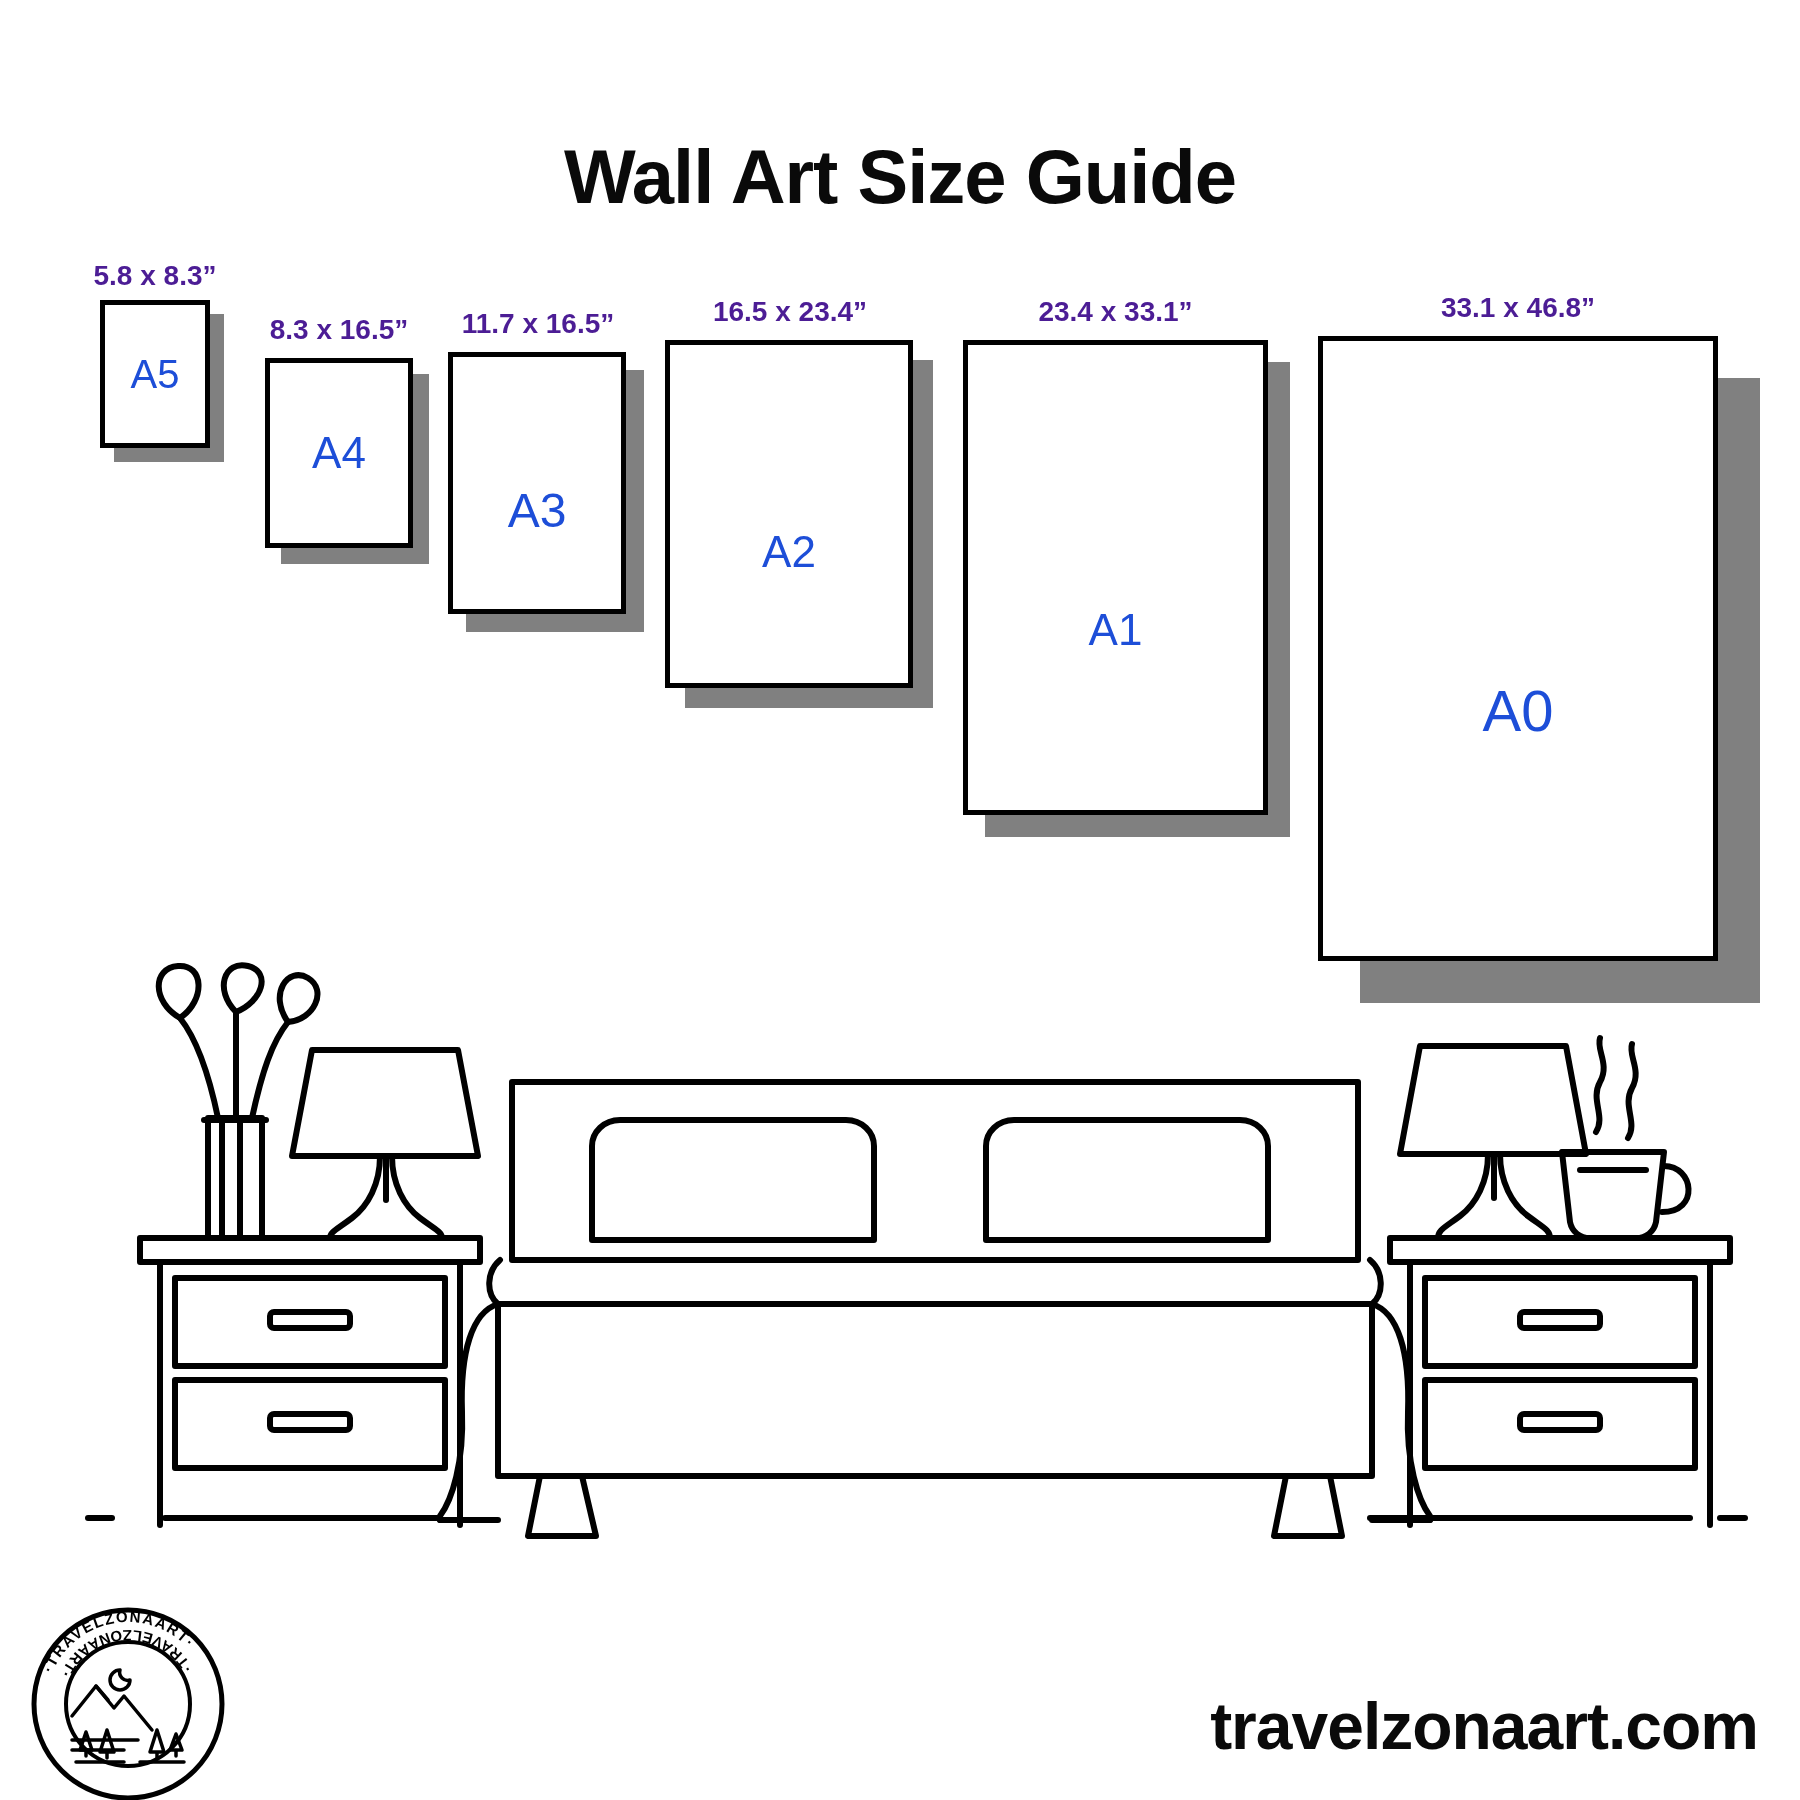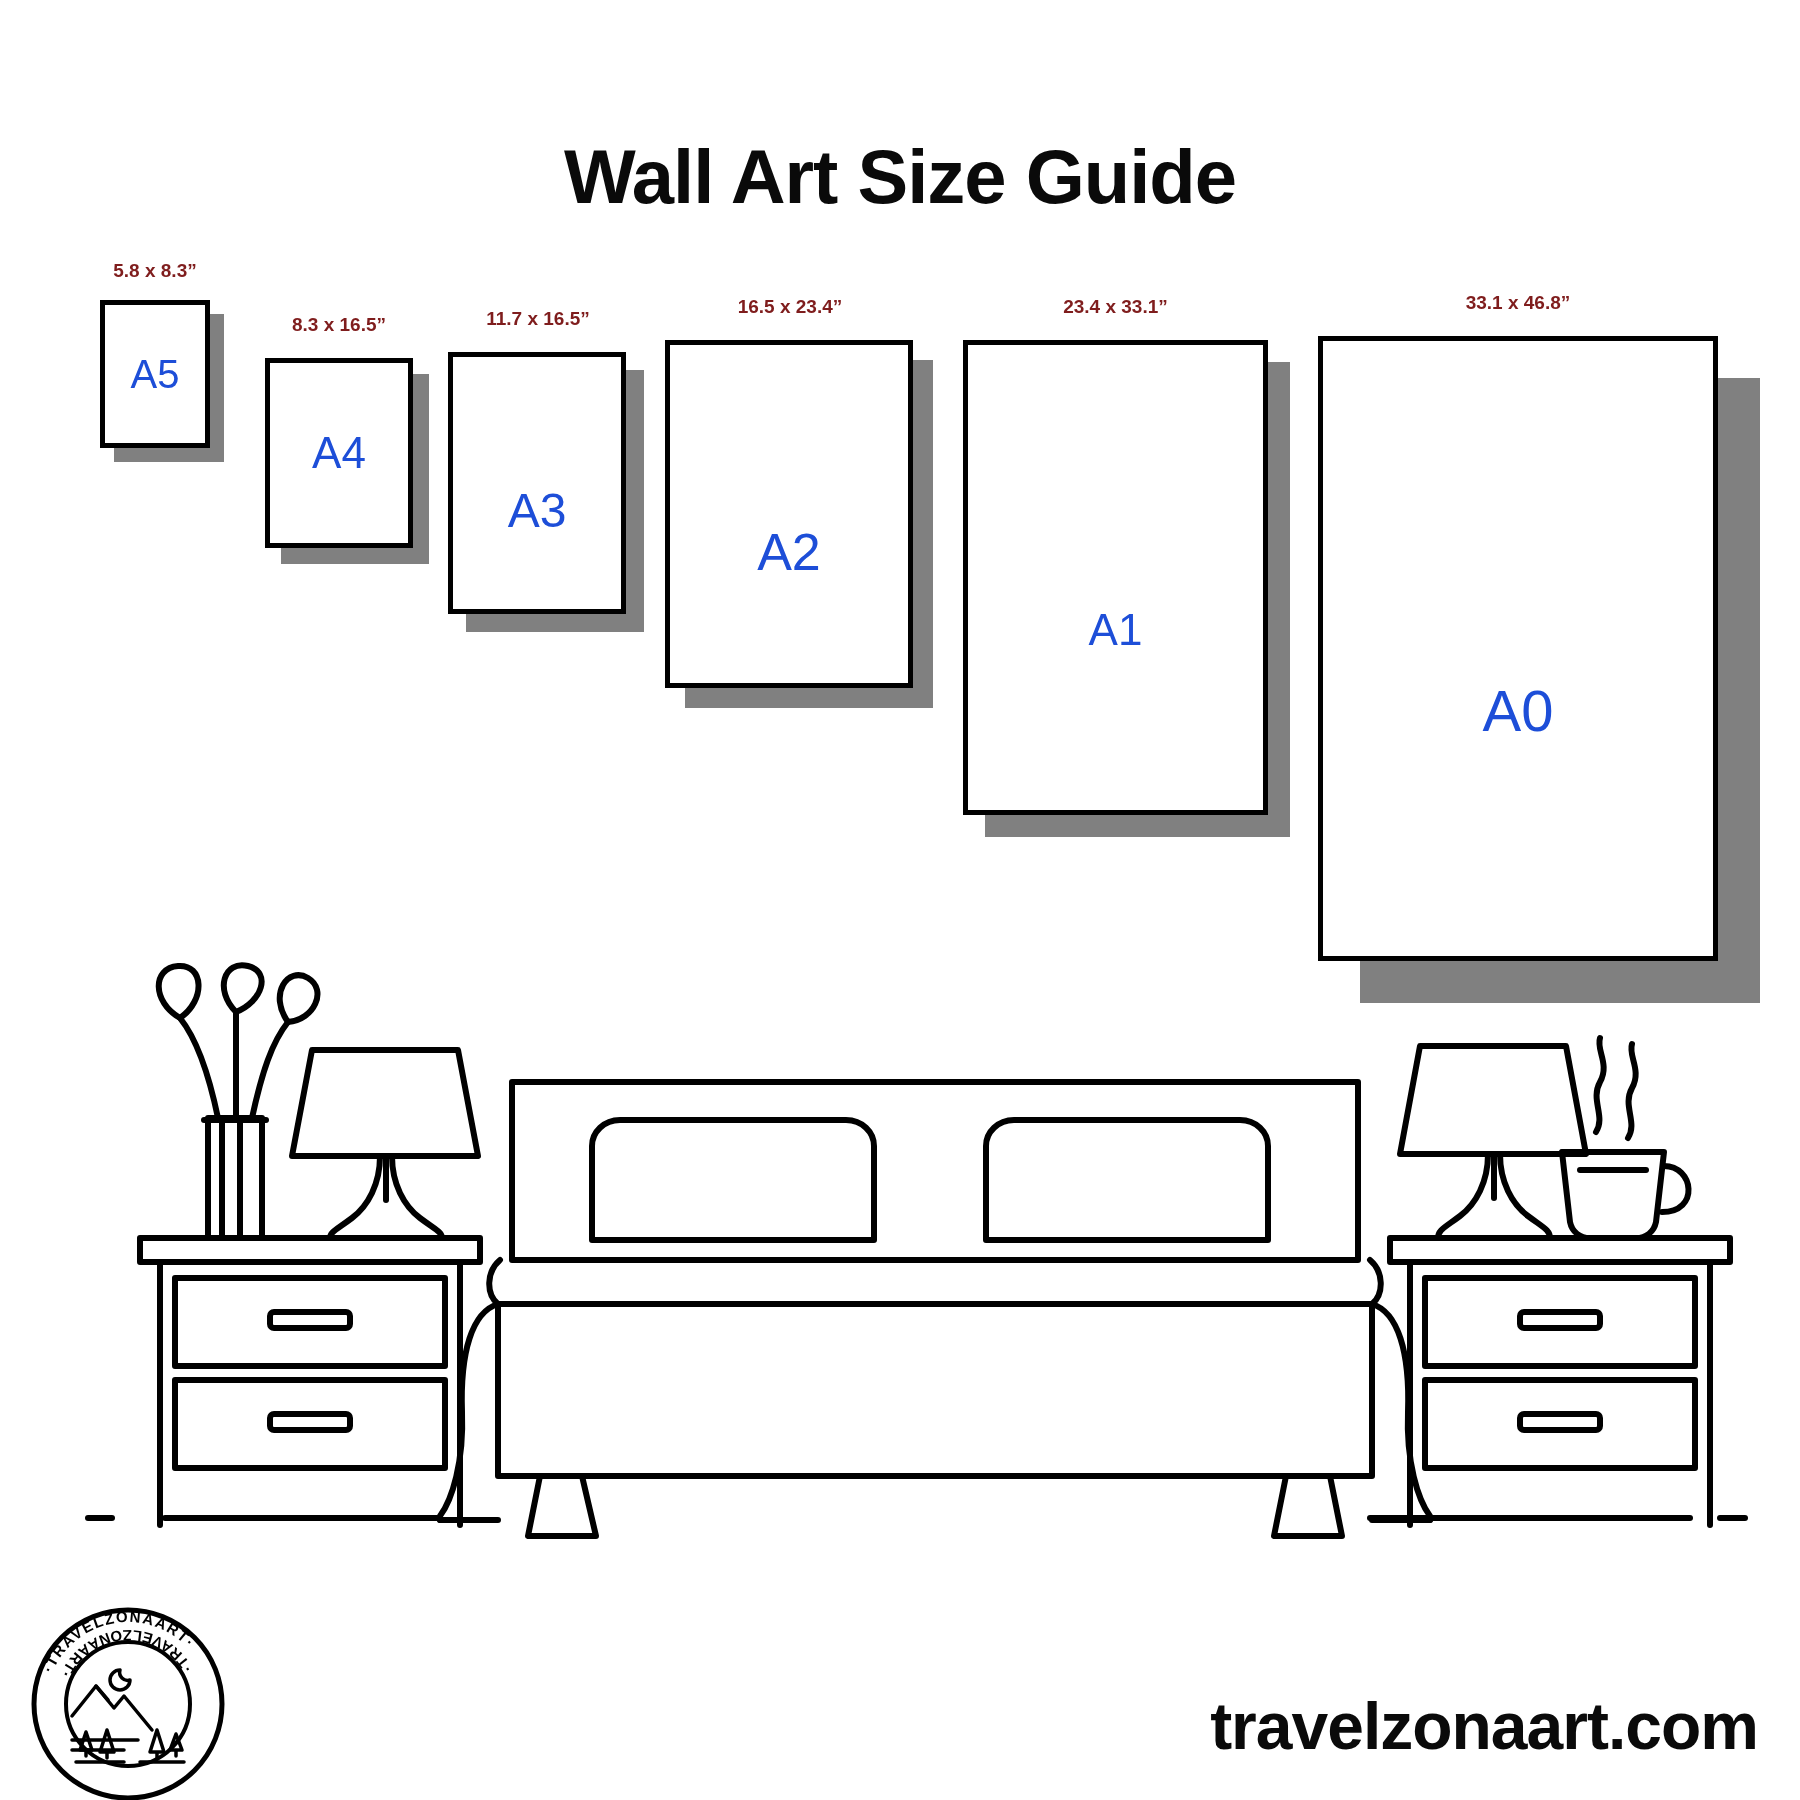--- a/index.html
+++ b/index.html
@@ -38,23 +38,23 @@
     height: 1020px;
   }
   .frame-group {
     position: absolute;
   }
   .frame-dim {
     position: absolute;
     left: 0;
     width: 100%;
     text-align: center;
-    font-size: 19px;
+    font-size: 28px;
     font-weight: 700;
-    color: #7f1d1d;
+    color: #4c1d95;
     white-space: nowrap;
   }
   .frame-shadow {
     position: absolute;
     background: #808080;
   }
   .frame-box {
     position: absolute;
     background: #ffffff;
     border: 5px solid #000000;
@@ -126,21 +126,21 @@
     <div class="frame-shadow" style="left:18px; top:18px; width:178px; height:262px;"></div>
     <div class="frame-box" style="left:0; top:0; width:178px; height:262px;">
       <span class="frame-label" style="font-size:48px; transform:translateY(28px);">A3</span>
     </div>
   </div>
 
   <div class="frame-group" style="left:665px; top:340px; width:248px;">
     <div class="frame-dim" style="top:-44px; left:-20px; width:290px;">16.5 x 23.4”</div>
     <div class="frame-shadow" style="left:20px; top:20px; width:248px; height:348px;"></div>
     <div class="frame-box" style="left:0; top:0; width:248px; height:348px;">
-      <span class="frame-label" style="font-size:52px; transform:translateY(38px);">A2</span>
+      <span class="frame-label" style="font-size:44px; transform:translateY(38px);">A2</span>
     </div>
   </div>
 
   <div class="frame-group" style="left:963px; top:340px; width:305px;">
     <div class="frame-dim" style="top:-44px; left:-20px; width:345px;">23.4 x 33.1”</div>
     <div class="frame-shadow" style="left:22px; top:22px; width:305px; height:475px;"></div>
     <div class="frame-box" style="left:0; top:0; width:305px; height:475px;">
       <span class="frame-label" style="font-size:44px; transform:translateY(52px);">A1</span>
     </div>
   </div>

